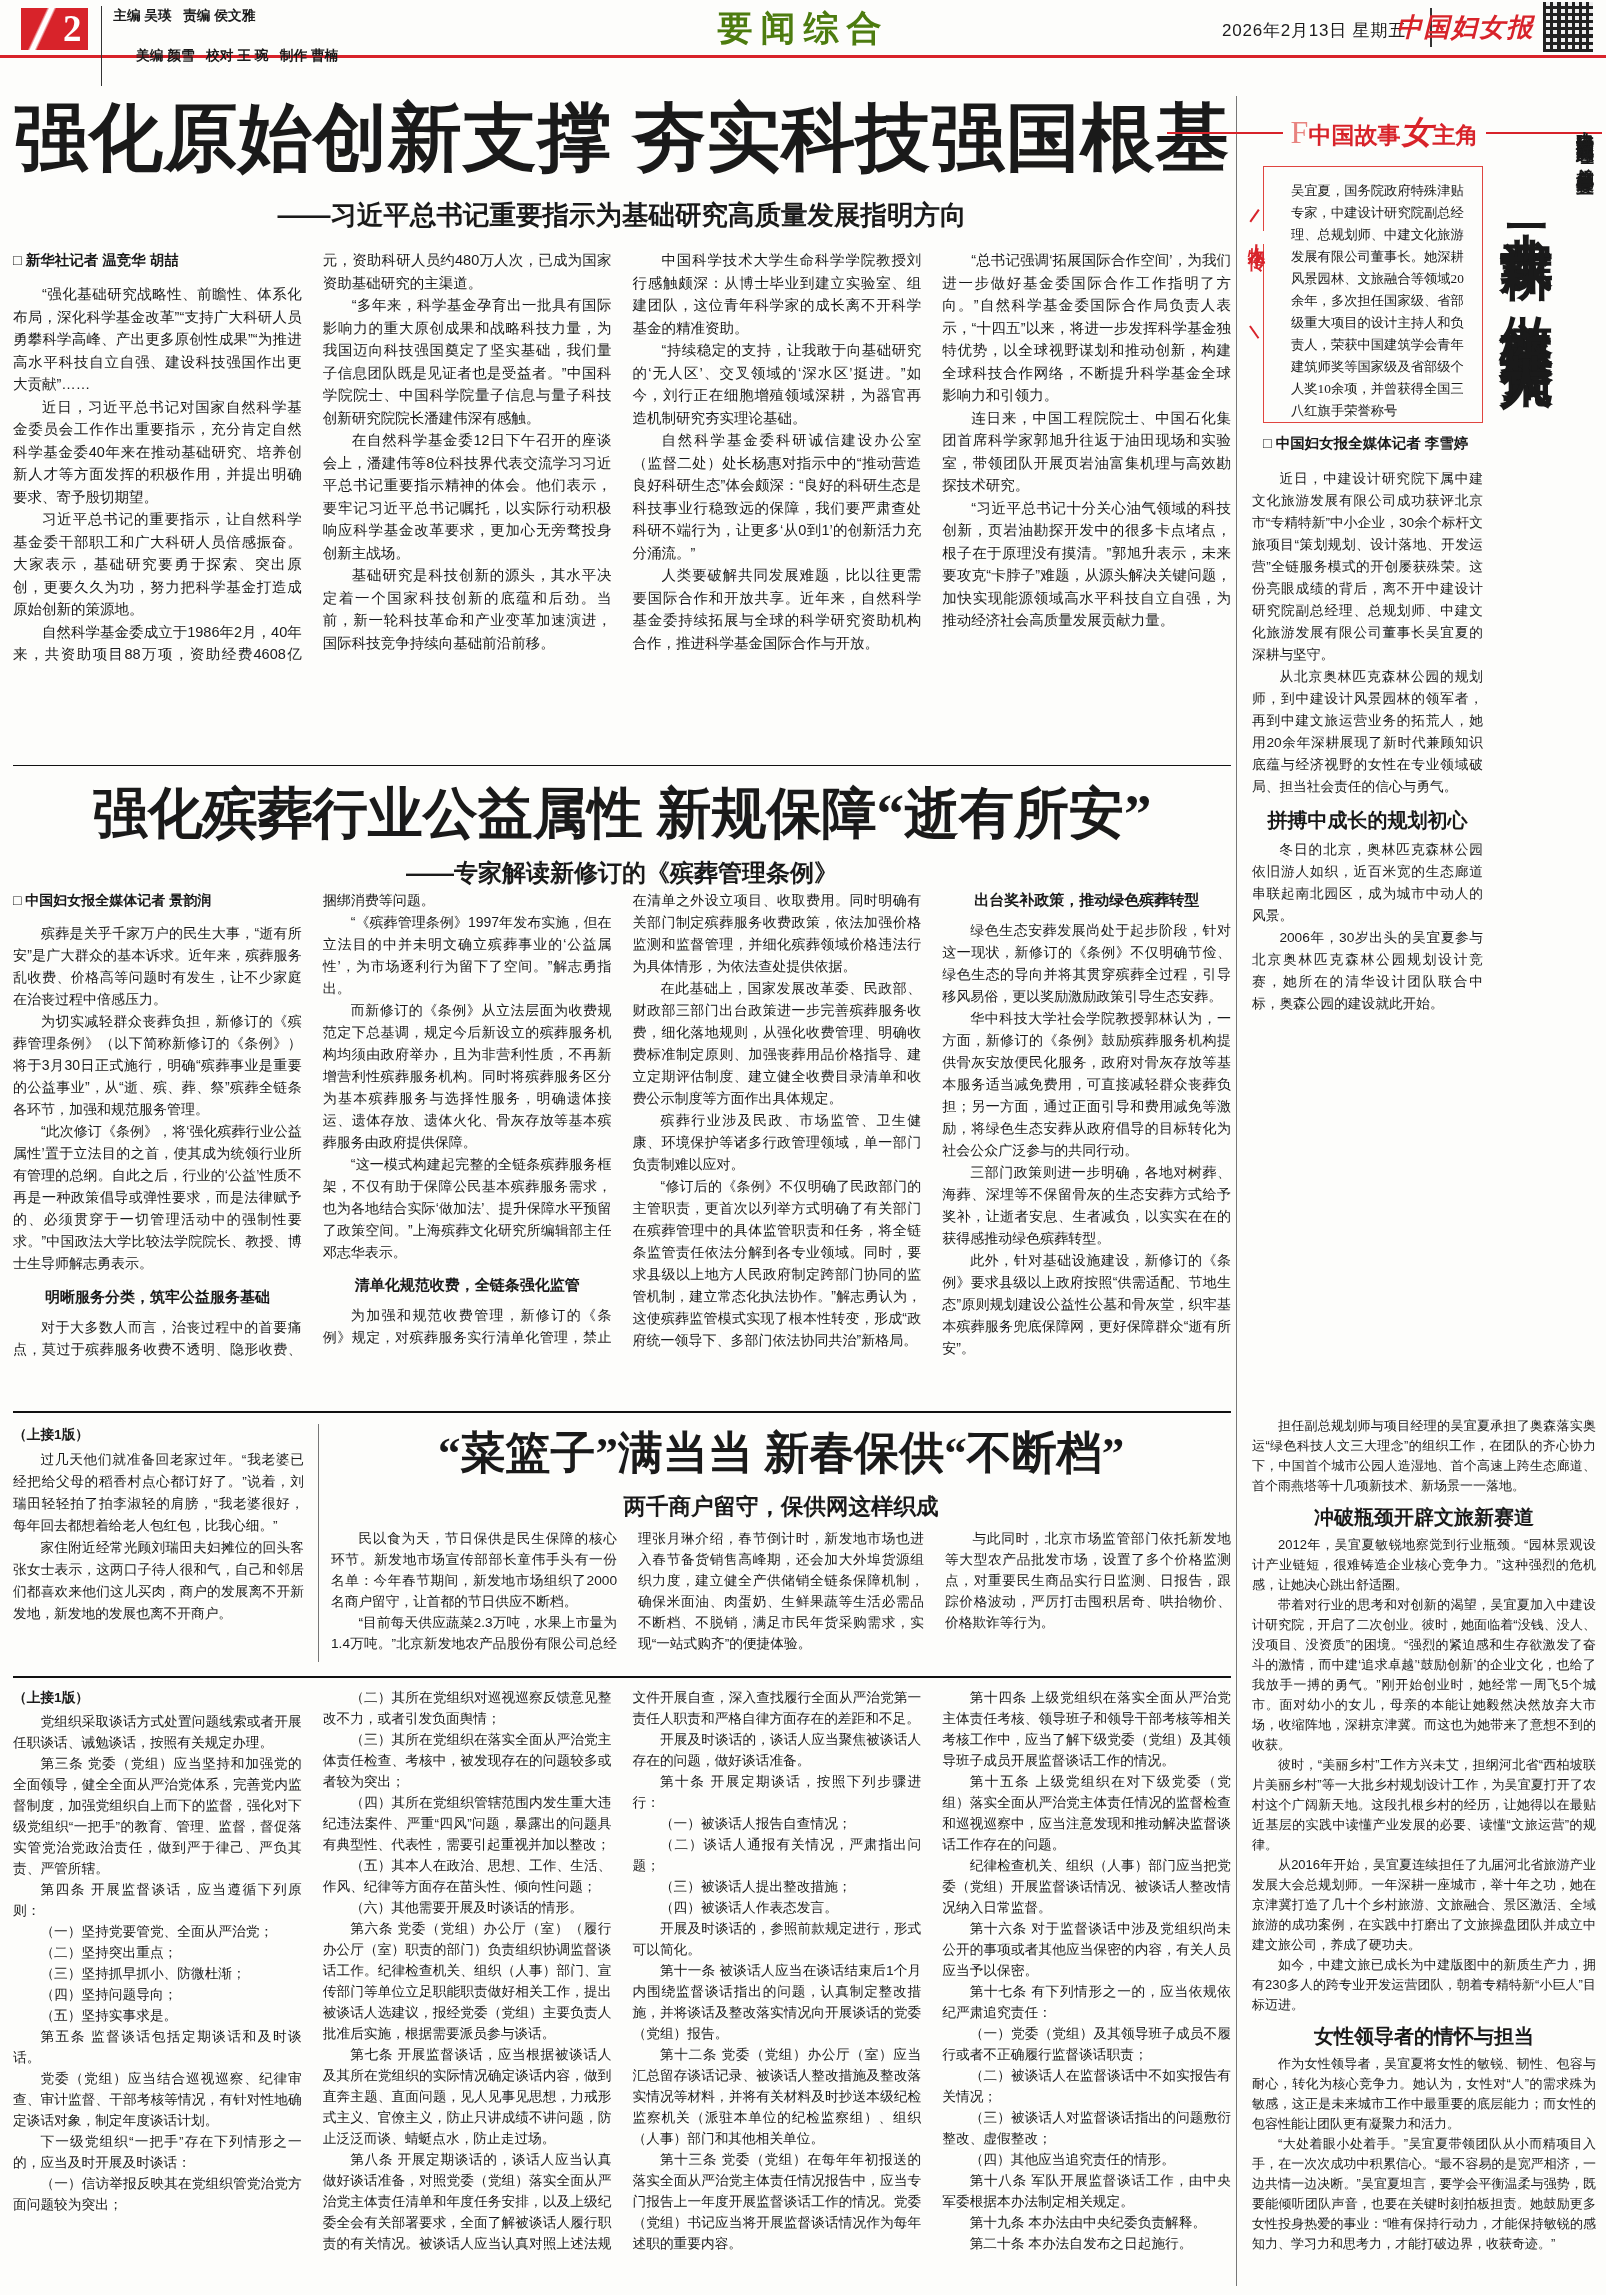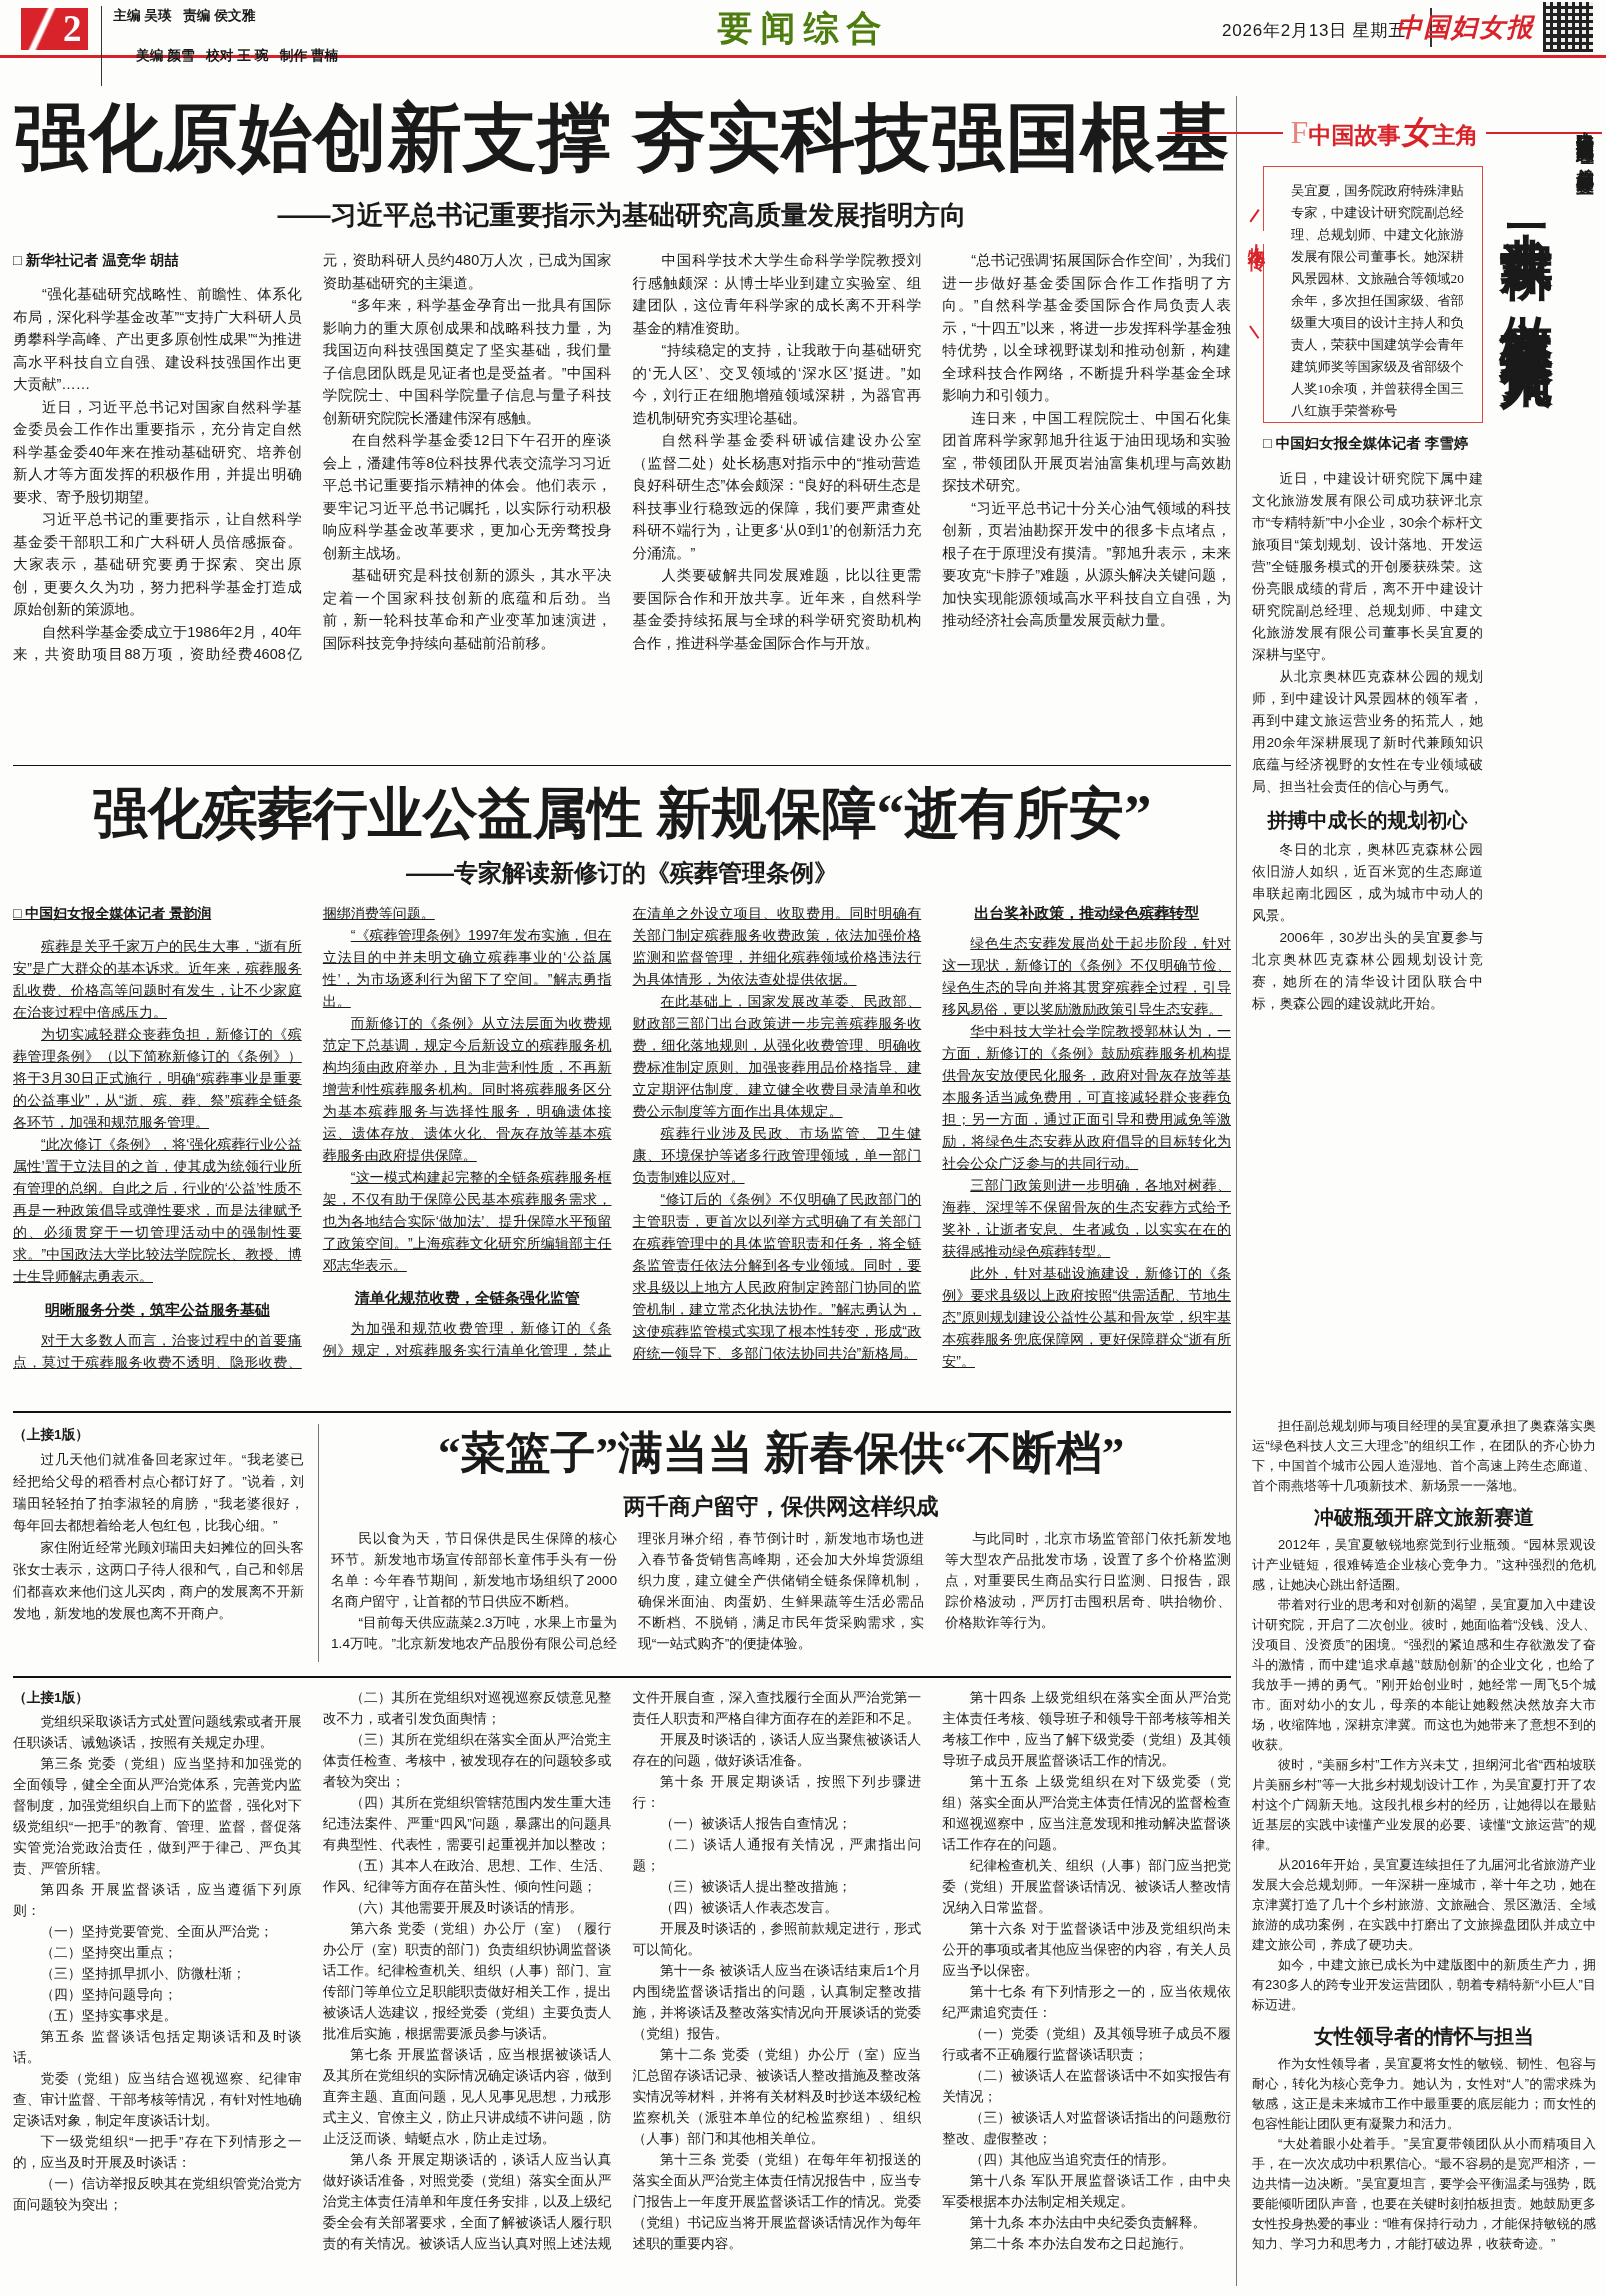--- a/index.html
+++ b/index.html
@@ -32,21 +32,21 @@
   
   .a1{position:absolute;left:13px;top:90px;width:1218px;height:670px;overflow:hidden;}
   .a1 .h1{font-family:"Liberation Serif",serif;font-weight:900;font-size:74px;line-height:1.3;
           text-align:center;margin:0;letter-spacing:0.8px;}
   .a1 .h2{font-weight:900;font-size:26.5px;text-align:center;margin:11.2px 0 0 0;}
   .a1 .bd{margin-top:16px;height:492px;columns:4;column-gap:21px;font-size:14.5px;line-height:22.5px;overflow:hidden;}
   
   .a2{position:absolute;left:13px;top:765px;width:1218px;height:643px;overflow:hidden;border-top:1.6px solid #111;padding-top:6.4px;box-sizing:border-box;}
   .a2 .h1{font-family:"Liberation Serif",serif;font-weight:900;font-size:55px;line-height:1.25;text-align:center;margin:8px;}
   .a2 .h2{font-weight:900;font-size:24px;text-align:center;margin:8px 0 0 0;}
-  .a2 .bd{margin-top:13px;height:505px;columns:4;column-gap:21px;font-size:14px;line-height:22px;overflow:hidden;text-decoration:underline;}
+  .a2 .bd{height:505px;columns:4;column-gap:21px;font-size:14px;line-height:22px;overflow:hidden;}
   .a2 .sub{font-size:15px;}
   
   .rule-mid1{left:13px;top:1411px;width:1218px;}
   .cont1{position:absolute;left:13px;top:1424px;width:291px;height:241px;font-size:13.7px;line-height:22px;overflow:hidden;}
   .contlabel{margin:0 0 3.2px 0;font-weight:900;}
   .midv{left:318px;top:1424px;height:238px;}
   .a3{position:absolute;left:331px;top:1421px;width:900px;height:251px;overflow:hidden;}
   .a3 .h1{font-family:"Liberation Serif",serif;font-weight:900;font-size:45px;text-align:center;margin:1.6px 0 0 0;}
   .a3 .h2{font-weight:900;font-size:22.5px;text-align:center;margin:8px 0 6.4px 0;}
   .a3 .bd{columns:3;column-gap:21px;font-size:13.7px;line-height:21px;height:143px;overflow:hidden;}

